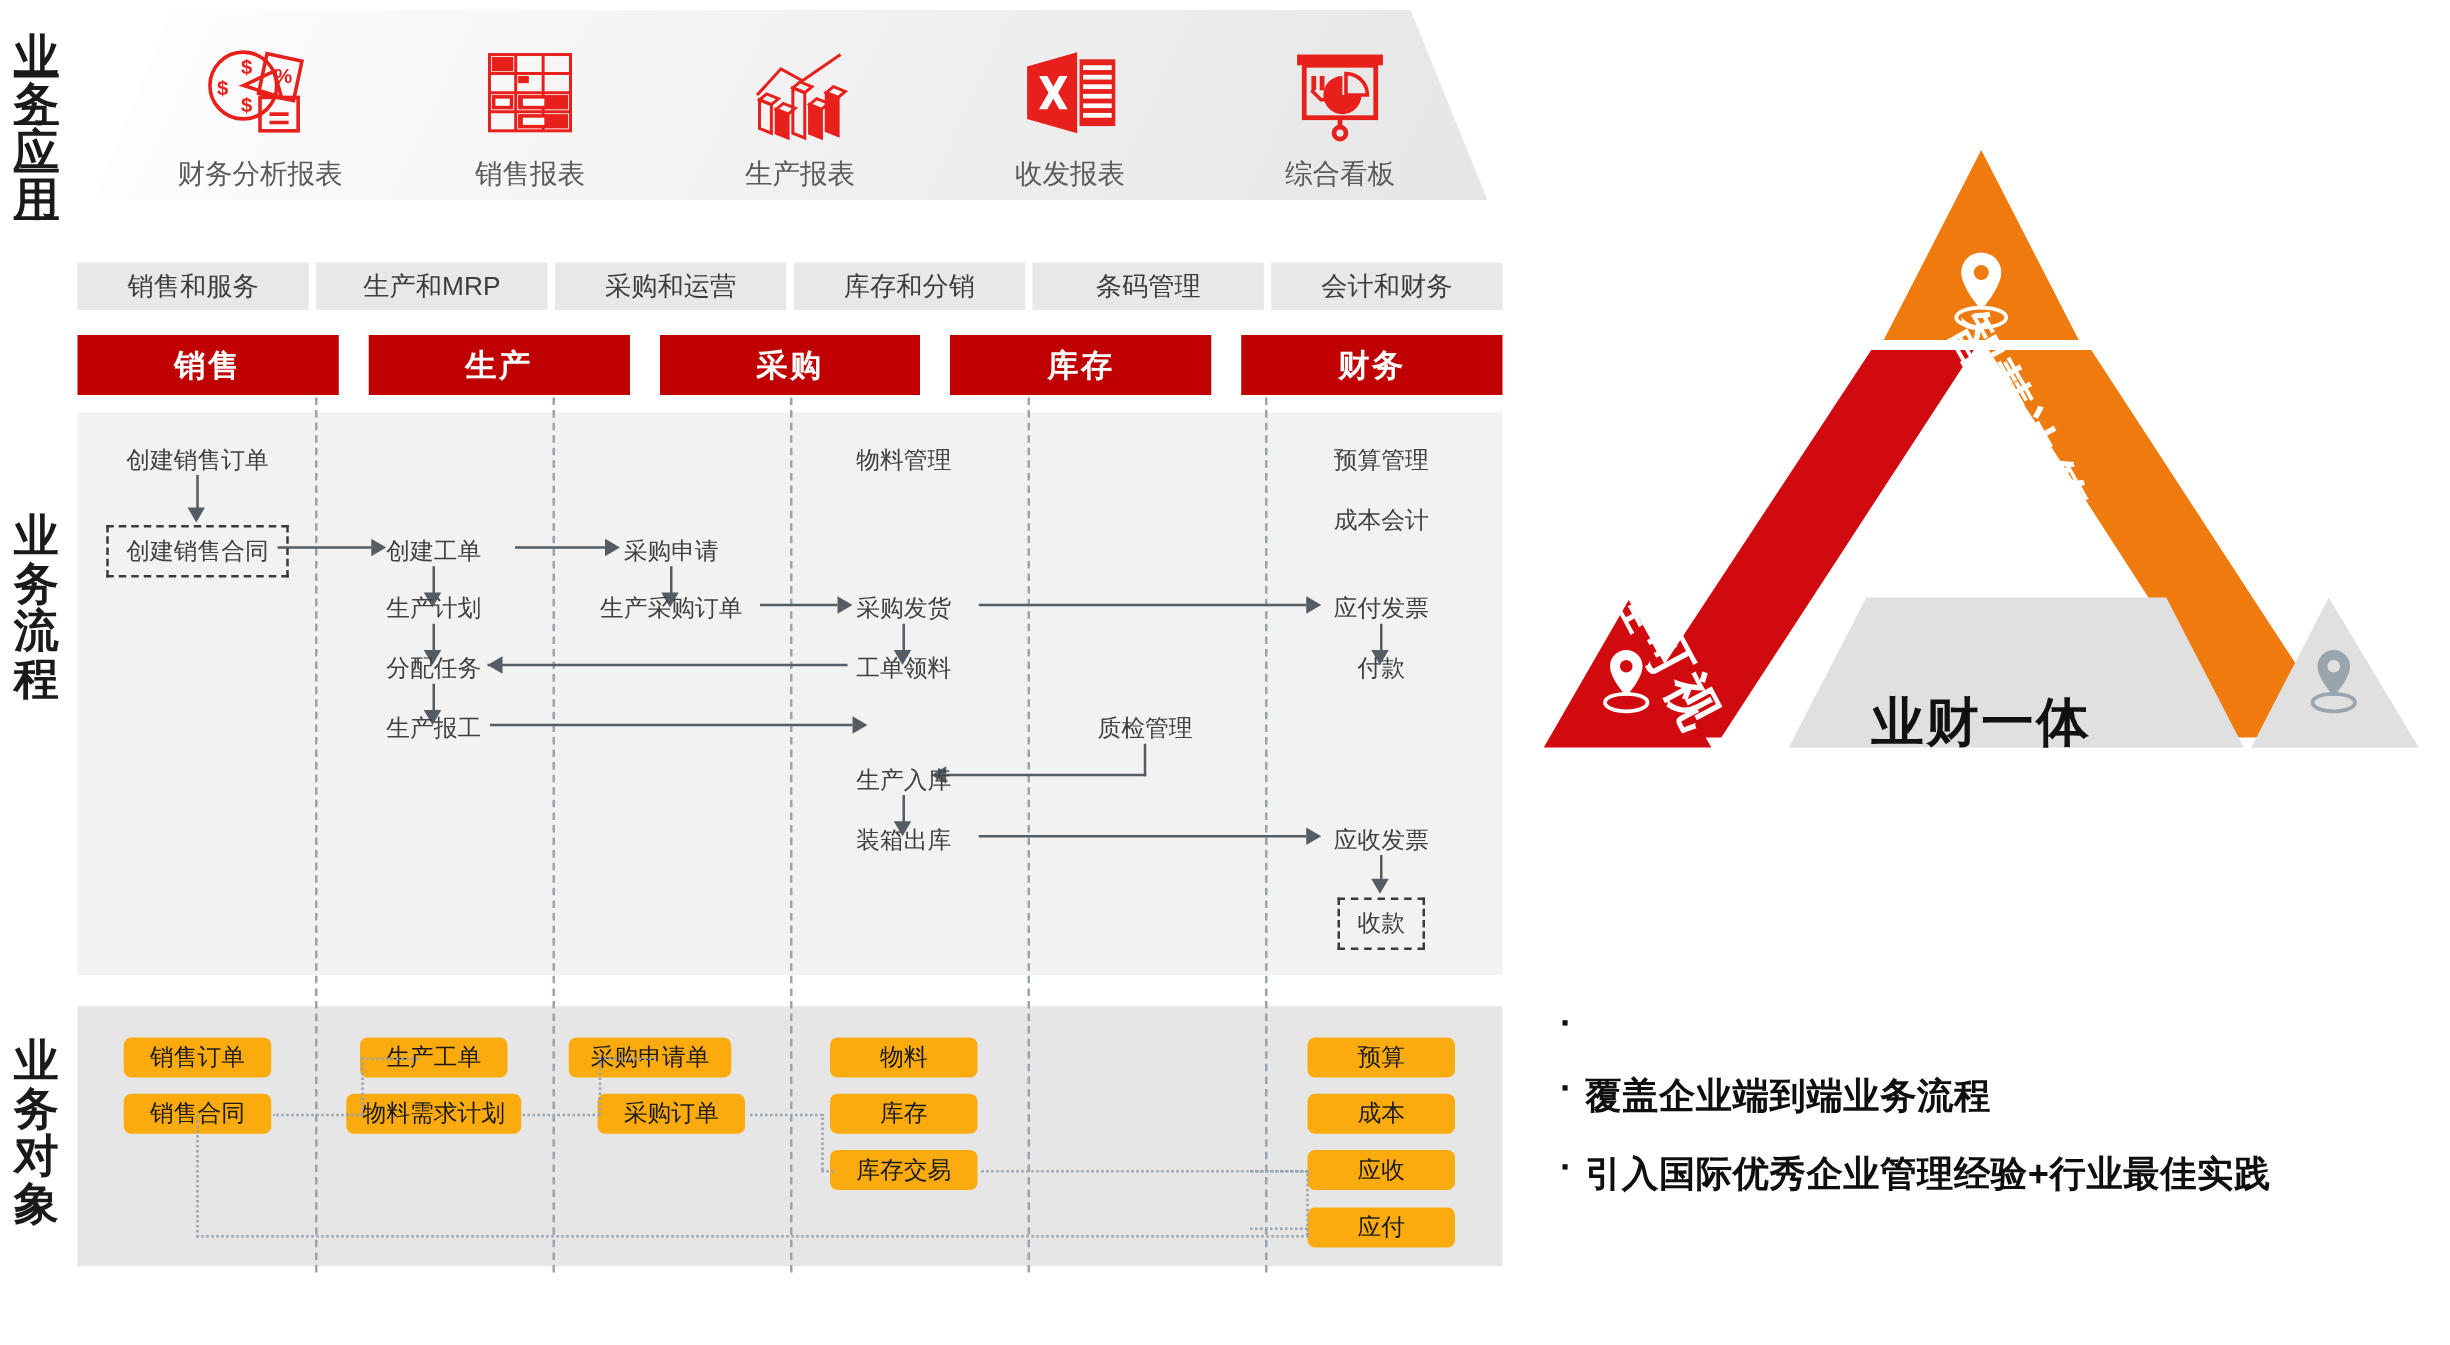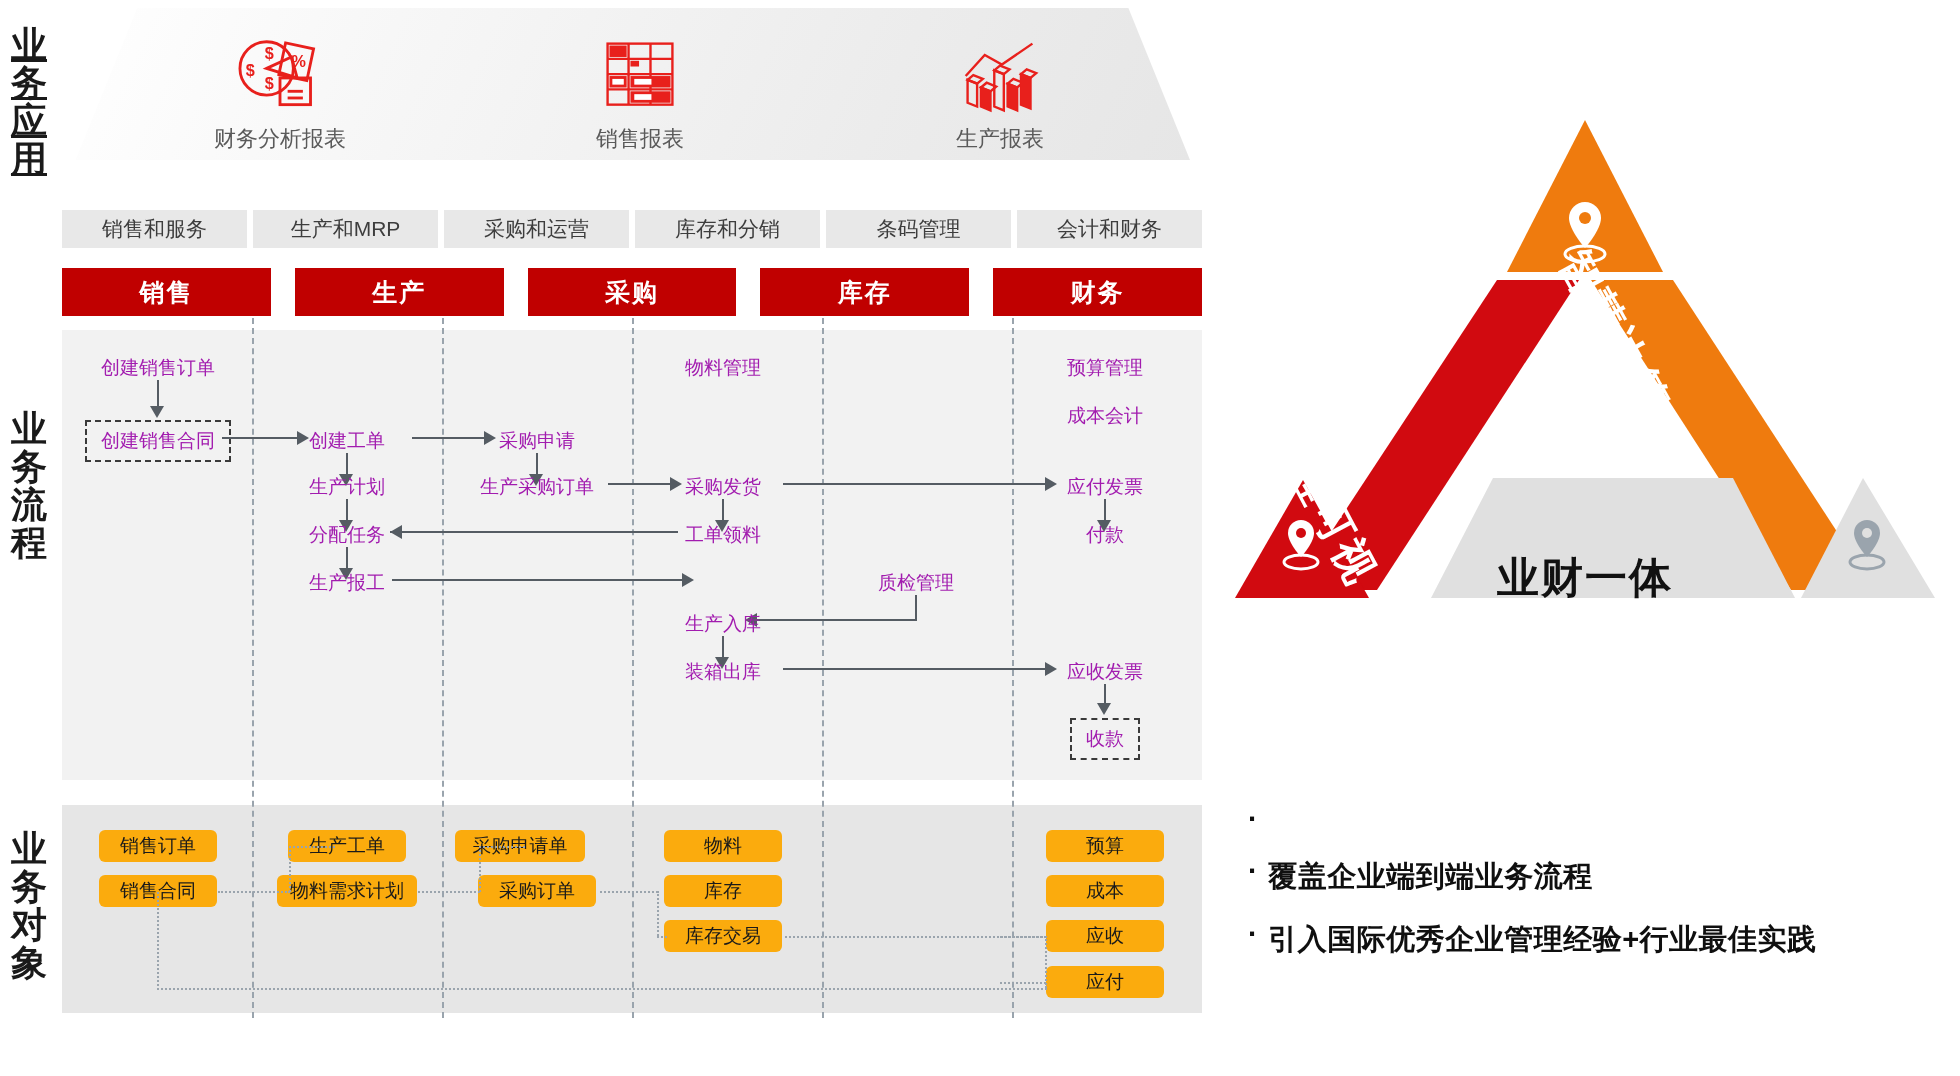--- a/index.html
+++ b/index.html
@@ -113,21 +113,21 @@
     top: 318px;
     width: 0;
     height: 700px;
     border-left: 2px dashed #9aa4ad;
   }
 
   
   .node {
     position: absolute;
     font-size: 19px;
-    color: #a21caf;
+    color: #404040;
     white-space: nowrap;
     transform: translateX(-50%);
     text-align: center;
   }
   .node.dashed-box {
     border: 2px dashed #3a3a3a;
     padding: 6px 14px;
     background: transparent;
   }
 
@@ -309,21 +309,55 @@
         </g>
         <g fill="#e8201c">
           <path d="M30 54 L40 58 L40 78 L30 74 Z"></path>
           <path d="M58 50 L68 54 L68 78 L58 74 Z"></path>
           <path d="M72 40 L82 44 L82 76 L72 72 Z"></path>
         </g>
       </svg>
       <div class="app-label">生产报表</div>
     </div>
 
-
+    <div class="app-item">
+      <svg class="app-icon" viewBox="0 0 100 86">
+        <path d="M14 18 L56 6 L56 74 L14 62 Z" fill="#e8201c"></path>
+        <rect x="58" y="12" width="30" height="56" fill="#e8201c"></rect>
+        <g fill="#ffffff">
+          <rect x="61" y="17" width="24" height="4"></rect>
+          <rect x="61" y="25" width="24" height="4"></rect>
+          <rect x="61" y="33" width="24" height="4"></rect>
+          <rect x="61" y="41" width="24" height="4"></rect>
+          <rect x="61" y="49" width="24" height="4"></rect>
+          <rect x="61" y="57" width="24" height="4"></rect>
+        </g>
+        <path d="M24 26 L32 40 L24 54 L31 54 L36 45 L41 54 L48 54 L40 40 L48 26 L41 26 L36 35 L31 26 Z" fill="#ffffff"></path>
+      </svg>
+      <div class="app-label">收发报表</div>
+    </div>
+
+    <div class="app-item">
+      <svg class="app-icon" viewBox="0 0 100 86">
+        <rect x="14" y="8" width="72" height="9" fill="#e8201c"></rect>
+        <g stroke="#e8201c" stroke-width="4" fill="none">
+          <rect x="20" y="17" width="60" height="44"></rect>
+          <line x1="50" y1="61" x2="50" y2="70"></line>
+          <circle cx="50" cy="74" r="5"></circle>
+        </g>
+        <path d="M52 26 A16 16 0 1 0 68 42 L52 42 Z" fill="#e8201c"></path>
+        <path d="M55 24 A18 18 0 0 1 73 42 L55 42 Z" fill="none" stroke="#e8201c" stroke-width="3"></path>
+        <g fill="#e8201c">
+          <rect x="26" y="26" width="4" height="12"></rect>
+          <rect x="33" y="26" width="4" height="12"></rect>
+        </g>
+        <path d="M26 38 L34 46 L50 46" fill="none" stroke="#e8201c" stroke-width="3"></path>
+      </svg>
+      <div class="app-label">综合看板</div>
+    </div>
 
   </div>
 
   <div id="modules-row">
     <div class="module-chip">销售和服务</div>
     <div class="module-chip">生产和MRP</div>
     <div class="module-chip">采购和运营</div>
     <div class="module-chip">库存和分销</div>
     <div class="module-chip">条码管理</div>
     <div class="module-chip">会计和财务</div>

